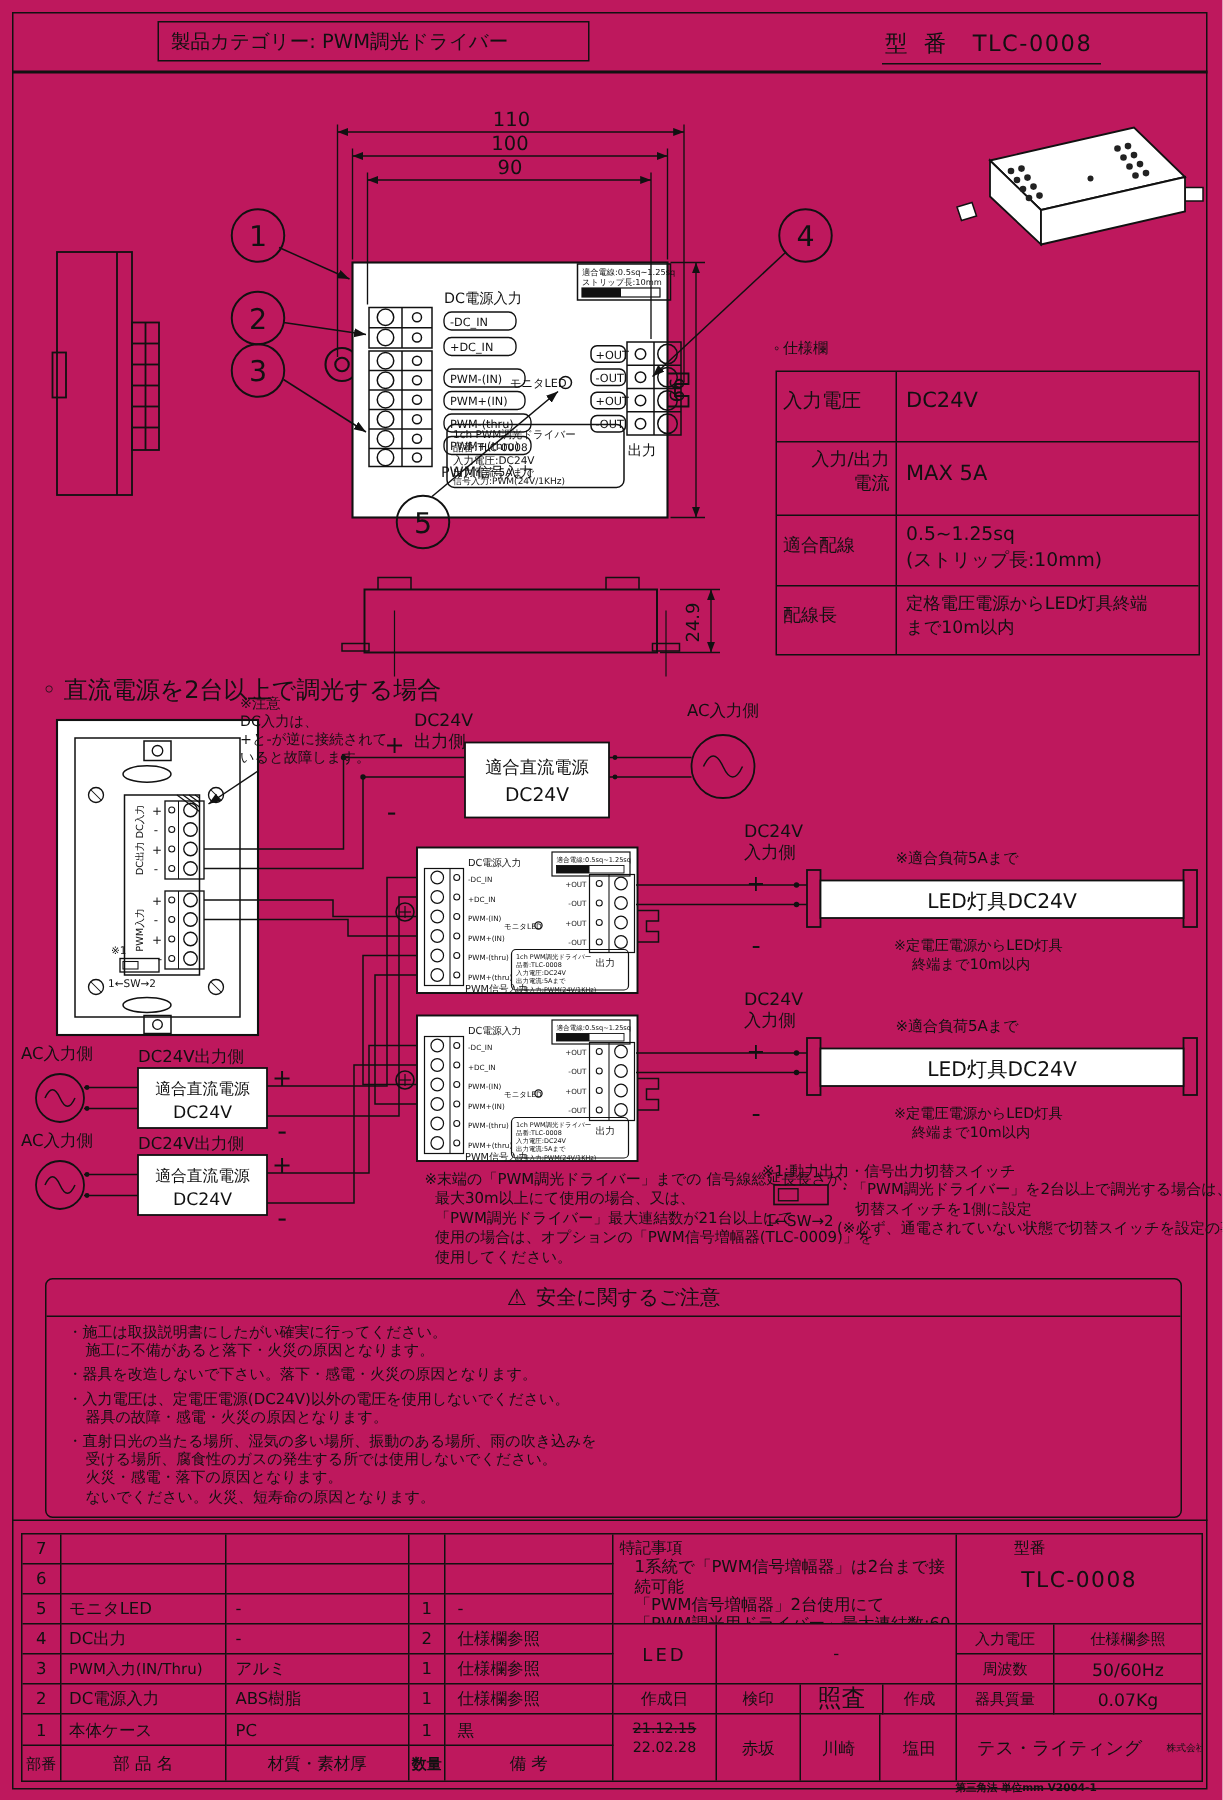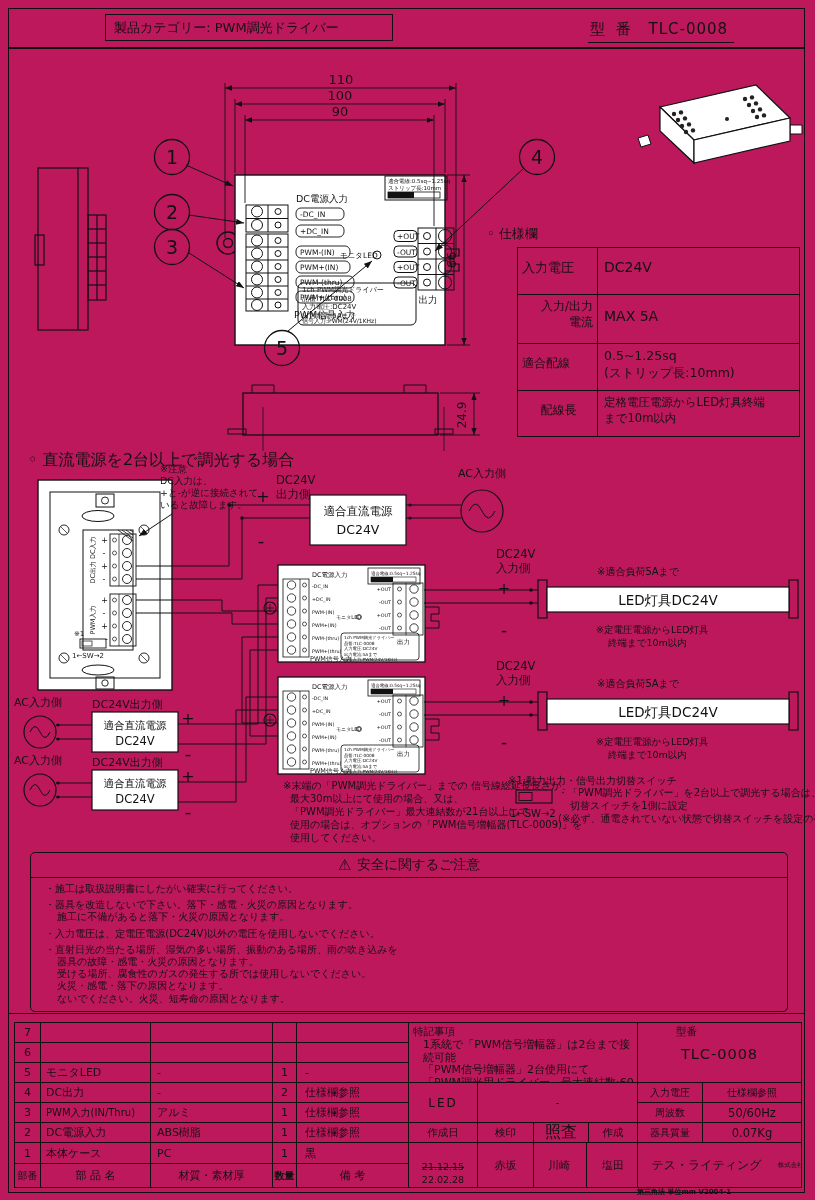--- a/index.html
+++ b/index.html
@@ -226,32 +226,32 @@
           <circle cx="756" cy="48.4" r="2.2"></circle>
         <circle cx="753" cy="56" r="2.2"></circle>
           <circle cx="760" cy="54.4" r="2.2"></circle>
         <circle cx="757" cy="62" r="2.2"></circle>
           <circle cx="764" cy="60.4" r="2.2"></circle>
         <circle cx="727" cy="64" r="2"></circle>
       </g>
     </g>
   </svg>
 
-  <div class="abs" style="left:487px;top:225px;font-size:13px;">◦ 仕様欄</div>
+  <div class="abs" style="left:516px;top:225px;font-size:10px;font-family:Liberation Serif, serif;">◦ 仕様欄</div>
   <div class="abs" style="left:517px;top:247px;width:283px;height:190px;border:1.3px solid #111;box-sizing:border-box;">
     <div style="display:grid;grid-template-columns:80px 1fr;grid-template-rows:47px 49px 47px 45px;width:100%;height:100%;">
       <div class="spec-key" style="font-size:13px;padding-top:12px;">入力電圧</div>
       <div class="spec-val" style="font-size:14px;padding-top:10px;">DC24V</div>
       <div class="spec-key" style="text-align:right;padding-right:4px;">入力/出力
 電流</div>
       <div class="spec-val" style="font-size:14px;padding-top:12px;">MAX 5A</div>
       <div class="spec-key" style="padding-top:12px;">適合配線</div>
       <div class="spec-val">0.5~1.25sq
 (ストリップ長:10mm)</div>
-      <div class="spec-key noB" style="border-bottom:none;padding-top:12px;text-align:center;">配線長</div>
+      <div class="spec-key noB" style="border-bottom:none;padding-top:12px;">配線長</div>
       <div class="spec-val noB" style="border-bottom:none;font-size:11.5px;">定格電圧電源からLED灯具終端
 まで10m以内</div>
     </div>
   </div>
 
   <div class="abs" style="left:28px;top:450px;font-size:16px;">◦ 直流電源を2台以上で調光する場合</div>
 
   <svg class="abs" style="left:0;top:448px;" width="815" height="400" viewBox="0 0 815 400">
     <defs>
 
@@ -469,25 +469,25 @@
     <text x="558" y="374" font-size="10">(※必ず、通電されていない状態で切替スイッチを設定の事)</text>
   </svg>
 
   <div class="abs" style="left:30px;top:852px;width:758px;height:160px;border:1.4px solid #111;border-radius:5px;box-sizing:border-box;">
     <div style="height:24px;border-bottom:1.4px solid #111;display:flex;align-items:center;justify-content:center;gap:6px;font-size:13.5px;">
       <span style="font-size:15px;">⚠</span>
       <span>安全に関するご注意</span>
     </div>
     <div style="padding-top:5px;">
       <div class="sline">・施工は取扱説明書にしたがい確実に行ってください。</div>
+      <div class="sline ind">施工に不備があると落下・火災の原因となります。</div>
       <div class="sline gap">・器具を改造しないで下さい。落下・感電・火災の原因となります。</div>
-      <div class="sline ind">施工に不備があると落下・火災の原因となります。</div>
       <div class="sline gap">・入力電圧は、定電圧電源(DC24V)以外の電圧を使用しないでください。</div>
+      <div class="sline ind">器具の故障・感電・火災の原因となります。</div>
       <div class="sline gap">・直射日光の当たる場所、湿気の多い場所、振動のある場所、雨の吹き込みを</div>
-      <div class="sline ind">器具の故障・感電・火災の原因となります。</div>
       <div class="sline ind">受ける場所、腐食性のガスの発生する所では使用しないでください。</div>
       <div class="sline ind">火災・感電・落下の原因となります。</div>
       <div class="sline ind">ないでください。火災、短寿命の原因となります。</div>
     </div>
   </div>
 
   <div class="abs" style="left:8px;top:1013px;width:797px;height:0;border-top:1.5px solid #111;"></div>
 
   <div class="abs" style="left:14px;top:1022px;width:786px;height:164px;border:1.3px solid #111;box-sizing:content-box;">
 
@@ -560,21 +560,21 @@
     <div class="cell center noR" style="left:688px;top:80px;width:98px;height:20px;font-size:11.5px;">50/60Hz</div>
 
     <div class="cell center" style="left:394px;top:100px;width:69px;height:20px;font-size:10.5px;">作成日</div>
     <div class="cell center" style="left:463px;top:100px;width:56px;height:20px;font-size:10.5px;">検印</div>
     <div class="cell center" style="left:519px;top:100px;width:55px;height:20px;font-size:16px;">照査</div>
     <div class="cell center" style="left:574px;top:100px;width:49px;height:20px;font-size:10.5px;">作成</div>
     <div class="cell center" style="left:623px;top:100px;width:65px;height:20px;font-size:10px;">器具質量</div>
     <div class="cell center noR" style="left:688px;top:100px;width:98px;height:20px;font-size:11.5px;">0.07Kg</div>
 
     <div class="cell noB" style="left:394px;top:120px;width:69px;height:44px;display:block;text-align:center;">
-      <div style="font-size:9.5px;margin-top:18px;text-decoration:line-through;">21.12.15</div>
+      <div style="font-size:9.5px;margin-top:4px;text-decoration:line-through;">21.12.15</div>
       <div style="font-size:9.5px;margin-top:2px;">22.02.28</div>
     </div>
     <div class="cell center noB" style="left:463px;top:120px;width:56px;height:44px;font-size:11px;">赤坂</div>
     <div class="cell center noB" style="left:517px;top:120px;width:55px;height:44px;font-size:11px;">川崎</div>
     <div class="cell center noB" style="left:574px;top:120px;width:49px;height:44px;font-size:11px;">塩田</div>
     <div class="cell noR noB" style="left:623px;top:120px;width:163px;height:44px;justify-content:center;gap:16px;">
       <svg width="26" height="24" viewBox="0 0 30 28">
         <polygon points="15,1 29,11 23.5,27 6.5,27 1,11" fill="none" stroke="#111" stroke-width="1.6"></polygon>
         <circle cx="15" cy="10" r="4.2" fill="none" stroke="#111" stroke-width="1.3"></circle>
         <circle cx="10.5" cy="17.5" r="4.2" fill="none" stroke="#111" stroke-width="1.3"></circle>

